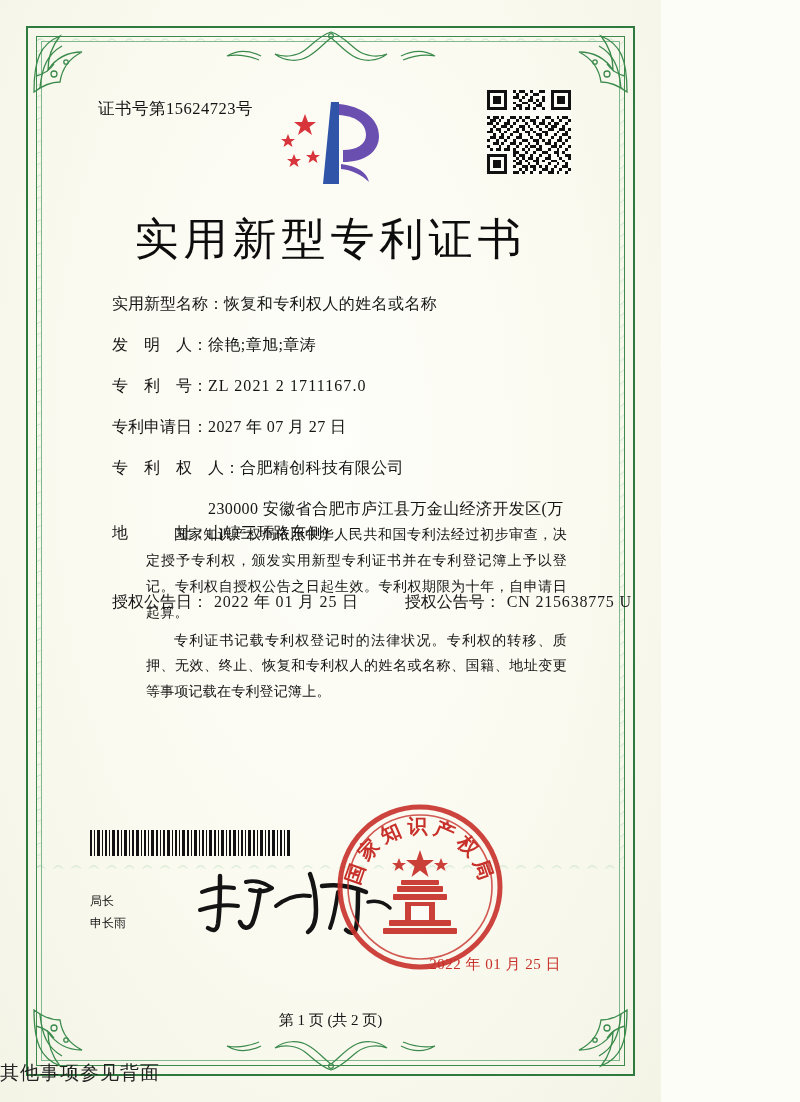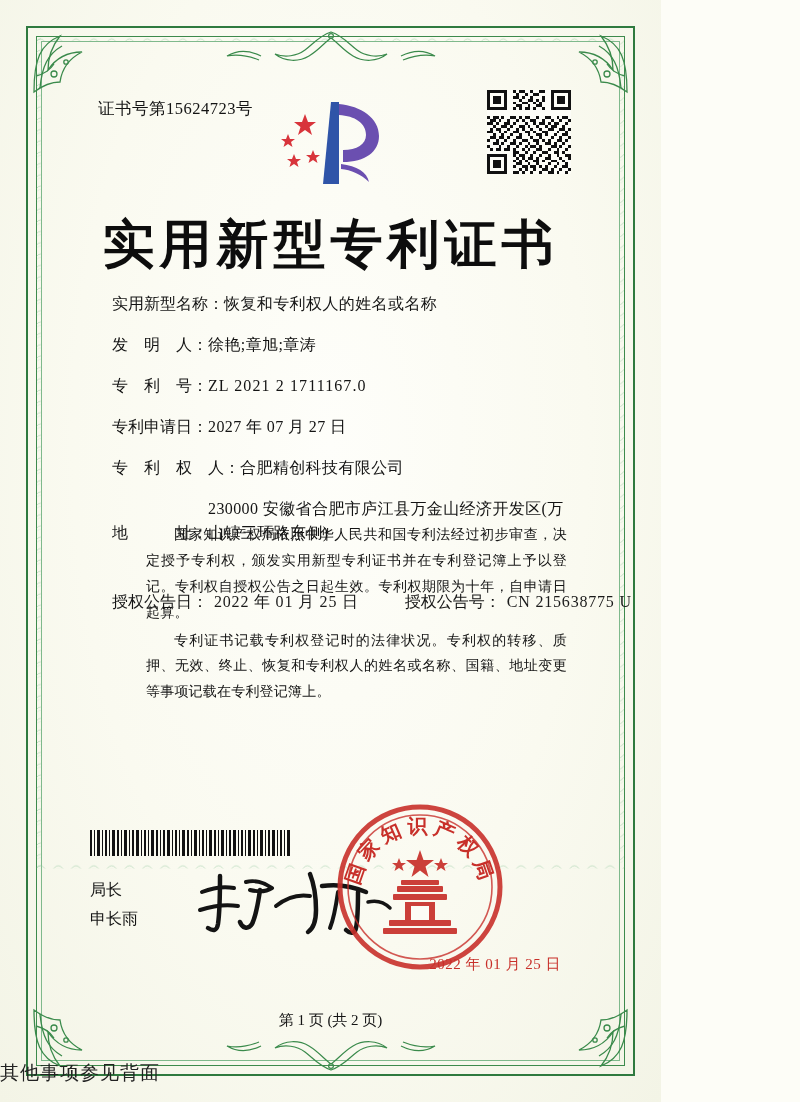--- a/index.html
+++ b/index.html
@@ -108,22 +108,22 @@
     top: 34px;
     width: 140px;
     height: 96px;
   }
 
   .main-title {
     position: absolute;
     top: 150px;
     left: 0; right: 0;
     text-align: center;
-    font-size: 52px;
-    font-weight: bold;
+    font-size: 44px;
+    font-weight: normal;
     letter-spacing: 5px;
     color: #0d0d0d;
     font-family: "DejaVu Sans", "Liberation Sans", sans-serif;
   }
 
   .fields {
     position: absolute;
     top: 232px;
     left: 52px;
     right: 30px;
@@ -184,21 +184,21 @@
     left: 30px;
     bottom: 186px;
     width: 200px;
     height: 26px;
   }
 
   .signature-block {
     position: absolute;
     left: 30px;
     bottom: 108px;
-    font-size: 16px;
+    font-size: 12px;
     line-height: 1.85;
     color: #141414;
   }
 
   .handwriting {
     position: absolute;
     left: 130px;
     bottom: 104px;
     width: 210px;
     height: 72px;

